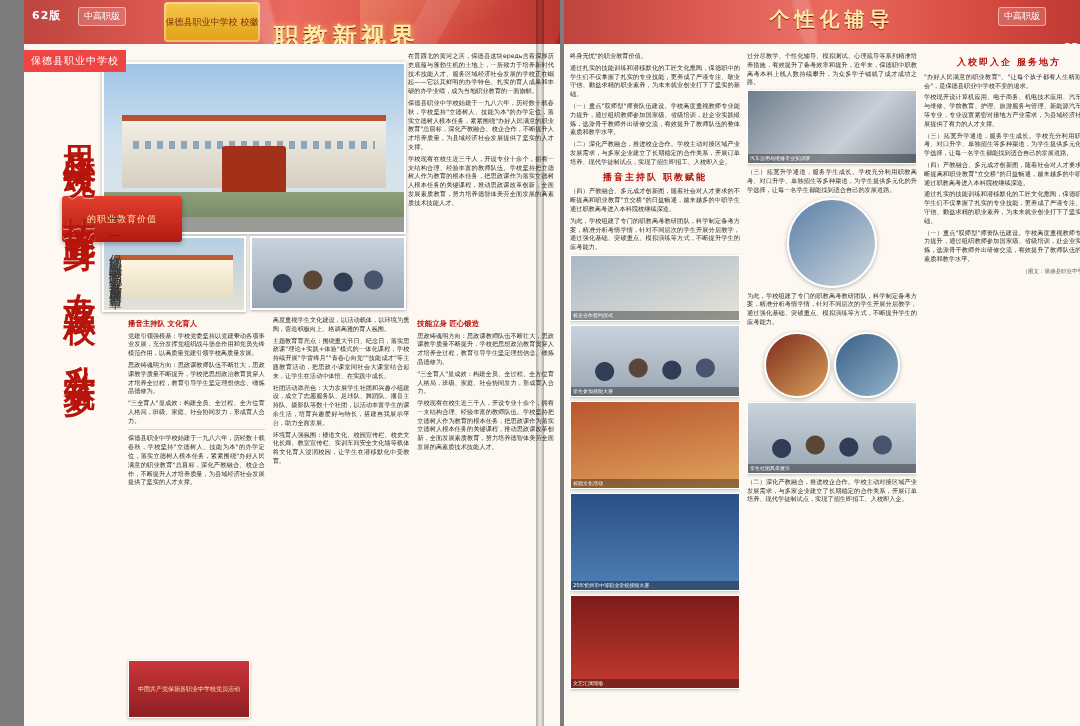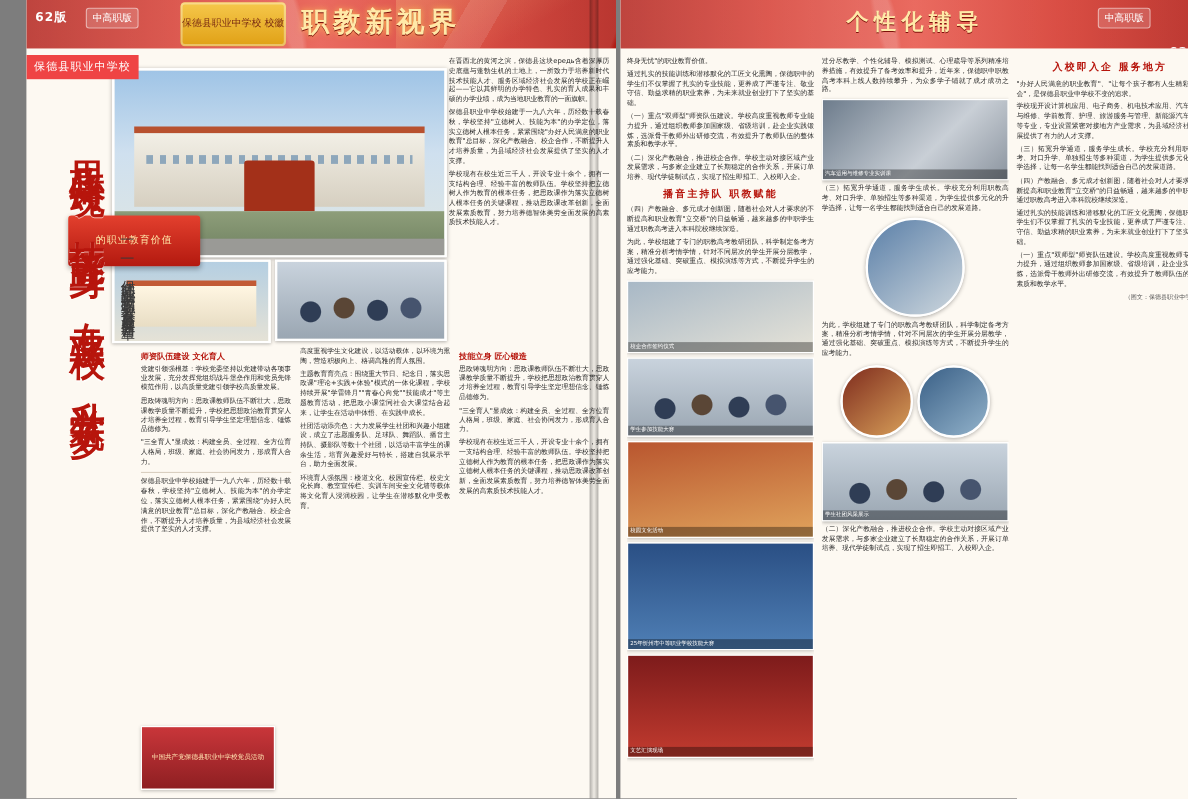--- a/index.html
+++ b/index.html
@@ -12,21 +12,21 @@
     background:radial-gradient(circle at 18% 120%, rgba(255,255,255,.18) 0 35%, transparent 36%),
                radial-gradient(circle at 72% -40%, rgba(255,255,255,.12) 0 40%, transparent 41%);}
   .mh-pagenum{position:absolute;top:8px;left:8px;color:#fff;font-size:11px;font-weight:bold;letter-spacing:1px;z-index:3;}
   .mh-pagenum-r{position:absolute;top:8px;right:8px;color:#fff;font-size:11px;font-weight:bold;letter-spacing:1px;z-index:3;margin-top:32px;}
   .mh-badge{position:absolute;top:7px;left:54px;background:rgba(255,255,255,.16);border:1px solid rgba(255,255,255,.5);border-radius:3px;color:#fff;font-size:9px;padding:2px 5px;z-index:3;}
   .mh-badge-r{position:absolute;top:7px;right:54px;background:rgba(255,255,255,.16);border:1px solid rgba(255,255,255,.5);border-radius:3px;color:#fff;font-size:9px;padding:2px 5px;z-index:3;}
   .mh-emblem{position:absolute;left:140px;top:2px;width:96px;height:40px;z-index:3;
     background:linear-gradient(180deg,#f6c84c,#e0a015);border-radius:4px;
     box-shadow:0 0 0 2px rgba(255,255,255,.35) inset;}
   .mh-emblem span{display:block;text-align:center;font-size:9px;color:#7a2b12;line-height:40px;border-radius:17px;}
-  .mh-title{position:absolute;left:250px;top:3px;z-index:4;color:#ffe9a8;font-size:25px;font-weight:bold;
+  .mh-title{position:absolute;left:250px;top:20px;z-index:4;color:#ffe9a8;font-size:25px;font-weight:bold;
     letter-spacing:4px;text-shadow:0 1px 0 #7c0f09,0 0 6px rgba(255,200,80,.8);
     font-family:"DejaVu Serif","Liberation Serif",serif;}
   .mh-title-r{position:absolute;left:50%;transform:translateX(-50%);top:6px;z-index:4;color:#ffe9a8;font-size:20px;font-weight:bold;letter-spacing:5px;text-shadow:0 1px 0 #7c0f09;font-family:"DejaVu Serif","Liberation Serif",serif;}
   .mh-ribbon{position:absolute;right:0;top:0;width:200px;height:44px;z-index:2;
     background:linear-gradient(120deg,transparent 0 30%,rgba(255,255,255,.10) 30% 45%,transparent 45%),
                linear-gradient(150deg,rgba(255,220,150,.25),transparent 60%);}
   
   .lp-tag{position:absolute;left:0;top:50px;background:#ef4444;color:#fff;font-size:10px;padding:4px 7px;letter-spacing:1px;z-index:6;}
   .lp-hero{position:absolute;left:78px;top:62px;width:300px;height:168px;border:2px solid #fff;box-shadow:0 1px 4px rgba(0,0,0,.3);overflow:hidden;z-index:4;}
   .lp-hero .sky{position:absolute;inset:0;background:linear-gradient(180deg,#9fc4e6 0%,#cfe0ef 45%,#dfe6e2 100%);}
@@ -131,21 +131,21 @@
     <div class="colsTop">
       <div class="lcol">
         <p>在晋西北的黄河之滨，保德县这块ередь含着深厚历史底蕴与蓬勃生机的土地上，一所致力于培养新时代技术技能人才、服务区域经济社会发展的学校正在崛起——它以其鲜明的办学特色、扎实的育人成果和丰硕的办学业绩，成为当地职业教育的一面旗帜。</p>
         <p>保德县职业中学校始建于一九八六年，历经数十载春秋，学校坚持"立德树人、技能为本"的办学定位，落实立德树人根本任务，紧紧围绕"办好人民满意的职业教育"总目标，深化产教融合、校企合作，不断提升人才培养质量，为县域经济社会发展提供了坚实的人才支撑。</p>
         <p>学校现有在校生近三千人，开设专业十余个，拥有一支结构合理、经验丰富的教师队伍。学校坚持把立德树人作为教育的根本任务，把思政课作为落实立德树人根本任务的关键课程，推动思政课改革创新，全面发展素质教育，努力培养德智体美劳全面发展的高素质技术技能人才。</p>
       </div>
     </div>
 
     <div class="cols">
       <div class="lcol">
-        <h4>师资队伍建设 文化育人</h4>
+        <h4>播音主持队 文化育人</h4>
         <p>党建引领强根基：学校党委坚持以党建带动各项事业发展，充分发挥党组织战斗堡垒作用和党员先锋模范作用，以高质量党建引领学校高质量发展。</p>
         <p>思政铸魂明方向：思政课教师队伍不断壮大，思政课教学质量不断提升，学校把思想政治教育贯穿人才培养全过程，教育引导学生坚定理想信念、锤炼品德修为。</p>
         <p>"三全育人"显成效：构建全员、全过程、全方位育人格局，班级、家庭、社会协同发力，形成育人合力。</p>
         <div class="divider"></div>
         <p>保德县职业中学校始建于一九八六年，历经数十载春秋，学校坚持"立德树人、技能为本"的办学定位，落实立德树人根本任务，紧紧围绕"办好人民满意的职业教育"总目标，深化产教融合、校企合作，不断提升人才培养质量，为县域经济社会发展提供了坚实的人才支撑。</p>
       </div>
       <div class="lcol">
         <p>高度重视学生文化建设，以活动载体，以环境为熏陶，营造积极向上、格调高雅的育人氛围。</p>
         <p>主题教育育亮点：围绕重大节日、纪念日，落实思政课"理论+实践+体验"模式的一体化课程，学校持续开展"学雷锋月""青春心向党""技能成才"等主题教育活动，把思政小课堂同社会大课堂结合起来，让学生在活动中体悟、在实践中成长。</p>
         <p>社团活动添亮色：大力发展学生社团和兴趣小组建设，成立了志愿服务队、足球队、舞蹈队、播音主持队、摄影队等数十个社团，以活动丰富学生的课余生活，培育兴趣爱好与特长，搭建自我展示平台，助力全面发展。</p>

